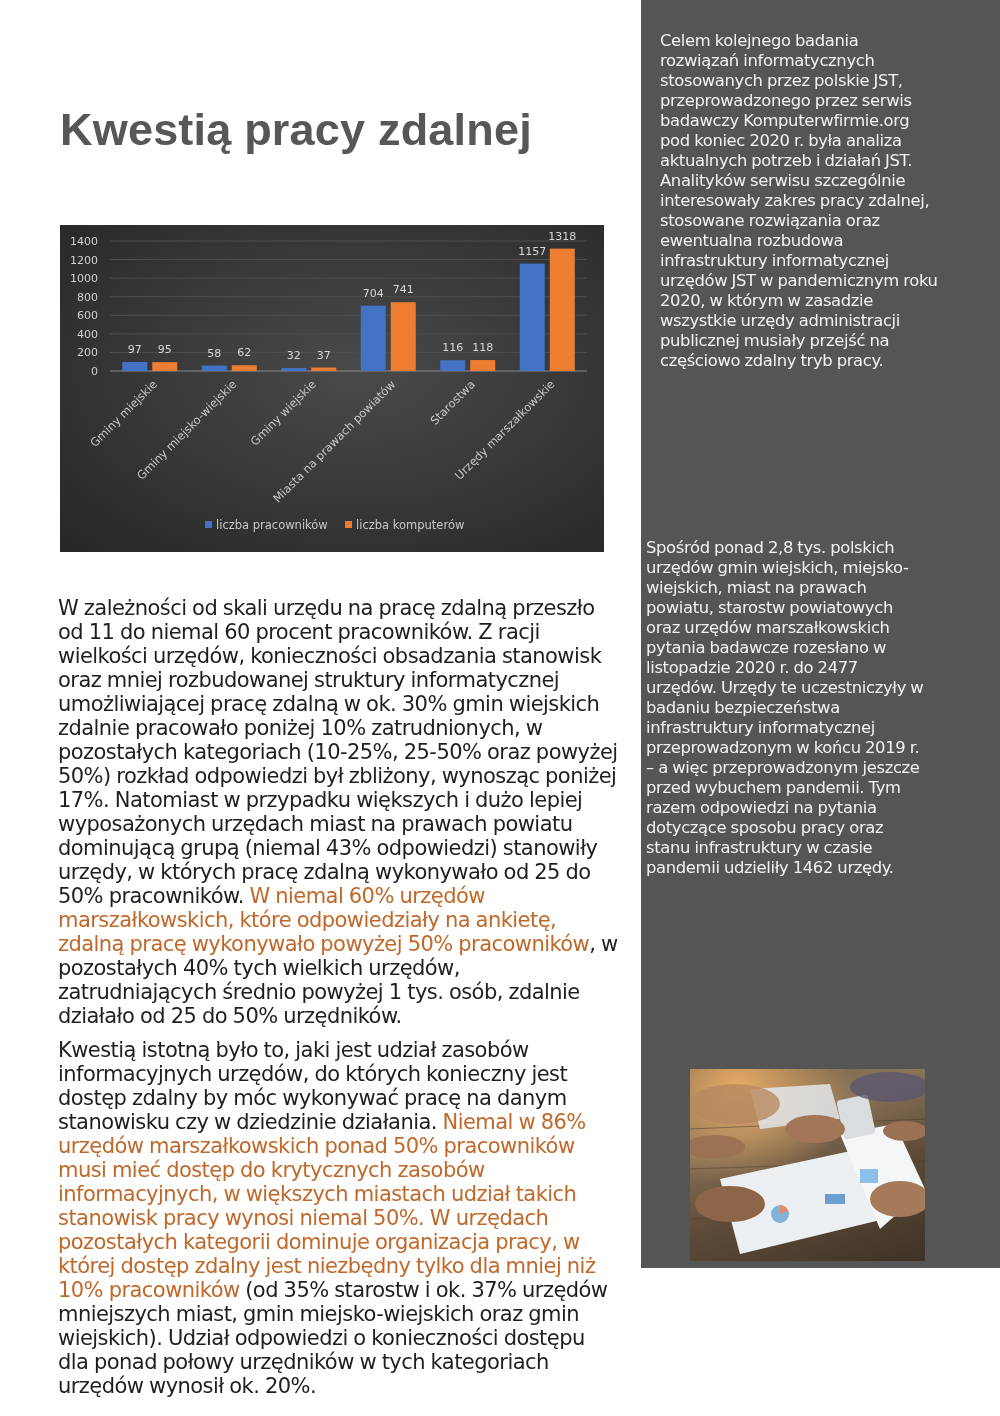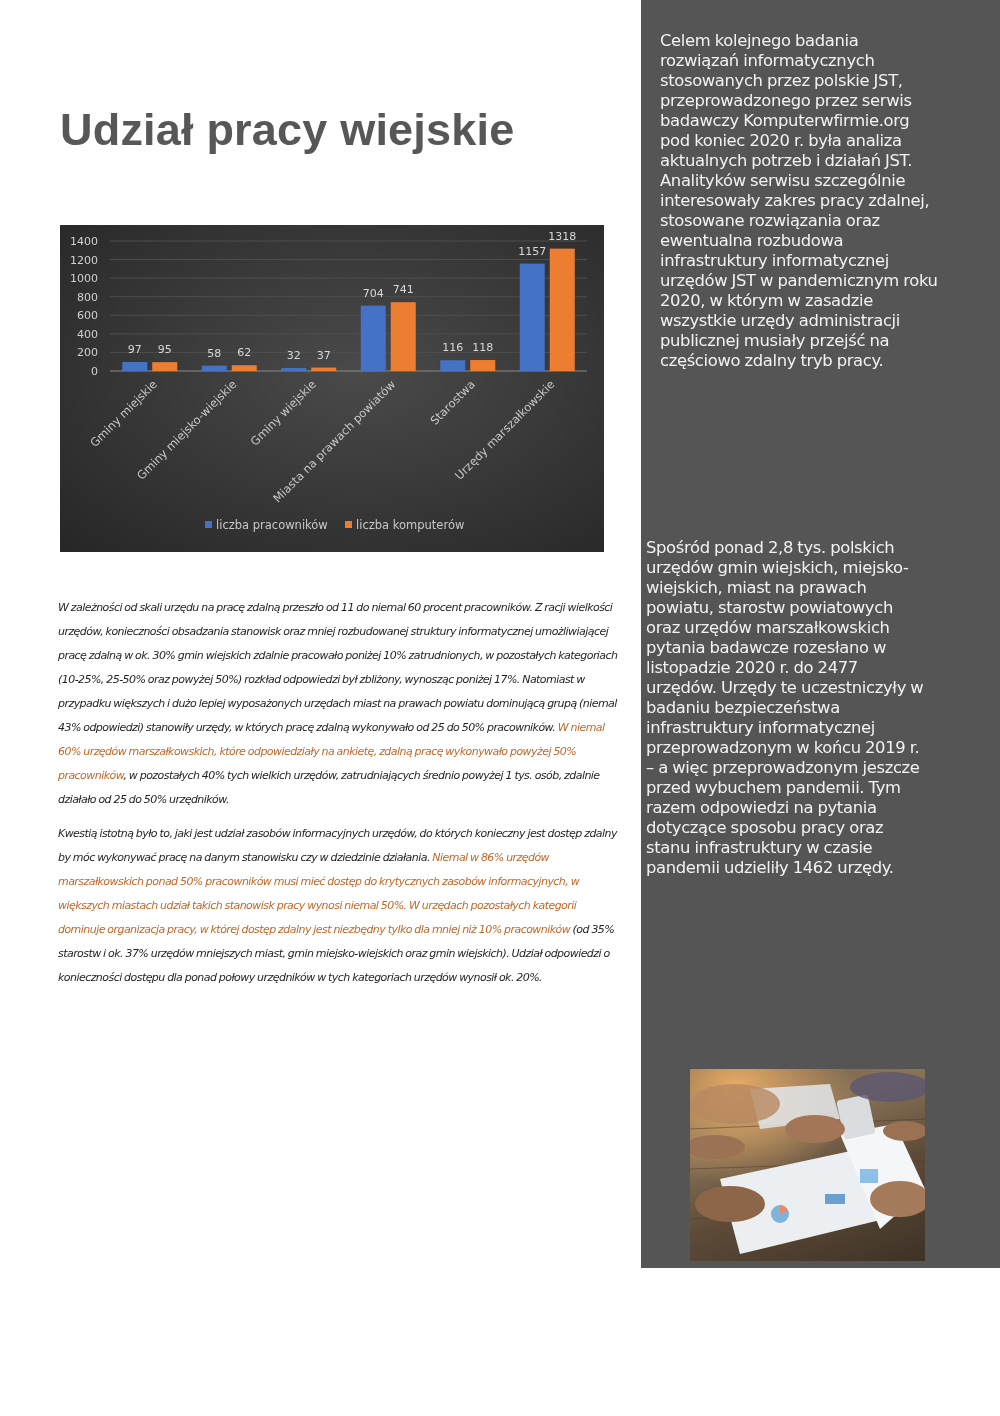--- a/index.html
+++ b/index.html
@@ -15,22 +15,22 @@
       letter-spacing: 0.2px; margin: 0;
     }
     .chart-wrap {
       position: absolute; left: 60px; top: 225px; width: 544px; height: 327px;
       background: radial-gradient(ellipse at 55% 45%, #4a4a4a 0%, #3a3a3a 45%, #262626 100%);
       overflow: hidden;
     }
     .chart-wrap svg { position: absolute; left: 0; top: 0; }
     .body-text {
       position: absolute; left: 58px; top: 596px; width: 560px;
-      font-family: "DejaVu Sans", sans-serif; font-size: 11px; line-height: 24px;
-      color: #1f1f1f; letter-spacing: -0.55px; word-spacing: -0.5px; font-style: italic;
+      font-family: "DejaVu Sans", sans-serif; font-size: 21px; line-height: 24px;
+      color: #1f1f1f; letter-spacing: -0.55px; word-spacing: -0.5px;
     }
     .body-text p { margin: 0 0 10px 0; }
     .hl { color: #c0682a; }
     .sidebar {
       position: absolute; left: 641px; top: 0; width: 359px; height: 1268px;
       background: #555555;
     }
     .side-text {
       position: absolute; width: 280px;
       font-family: "DejaVu Sans", sans-serif; font-size: 16.4px; line-height: 20px;
@@ -41,21 +41,21 @@
     .photo {
       position: absolute; left: 690px; top: 1069px; width: 235px; height: 192px;
       overflow: hidden;
       background: linear-gradient(160deg, #6b5a45 0%, #8a7458 30%, #5d4b38 60%, #3e3226 100%);
     }
     .photo svg { position: absolute; left: 0; top: 0; }
   </style>
 </head>
 <body>
 
-<h1 class="title">Udział pracy wiejskie</h1>
+<h1 class="title">Kwestią pracy zdalnej</h1>
 
 <div class="chart-wrap">
   <svg id="chart-svg" width="544" height="327">
       <line x1="50" x2="527" y1="146" y2="146" stroke="#8a8a8a" stroke-width="1"></line>
       <text x="38" y="150" text-anchor="end" fill="#d0d0d0" font-size="11" font-family="DejaVu Sans, sans-serif">0</text>
       <line x1="50" x2="527" y1="127.42857142857143" y2="127.42857142857143" stroke="#4e4e4e" stroke-width="1"></line>
       <text x="38" y="131.42857142857144" text-anchor="end" fill="#d0d0d0" font-size="11" font-family="DejaVu Sans, sans-serif">200</text>
       <line x1="50" x2="527" y1="108.85714285714286" y2="108.85714285714286" stroke="#4e4e4e" stroke-width="1"></line>
       <text x="38" y="112.85714285714286" text-anchor="end" fill="#d0d0d0" font-size="11" font-family="DejaVu Sans, sans-serif">400</text>
       <line x1="50" x2="527" y1="90.28571428571429" y2="90.28571428571429" stroke="#4e4e4e" stroke-width="1"></line>

